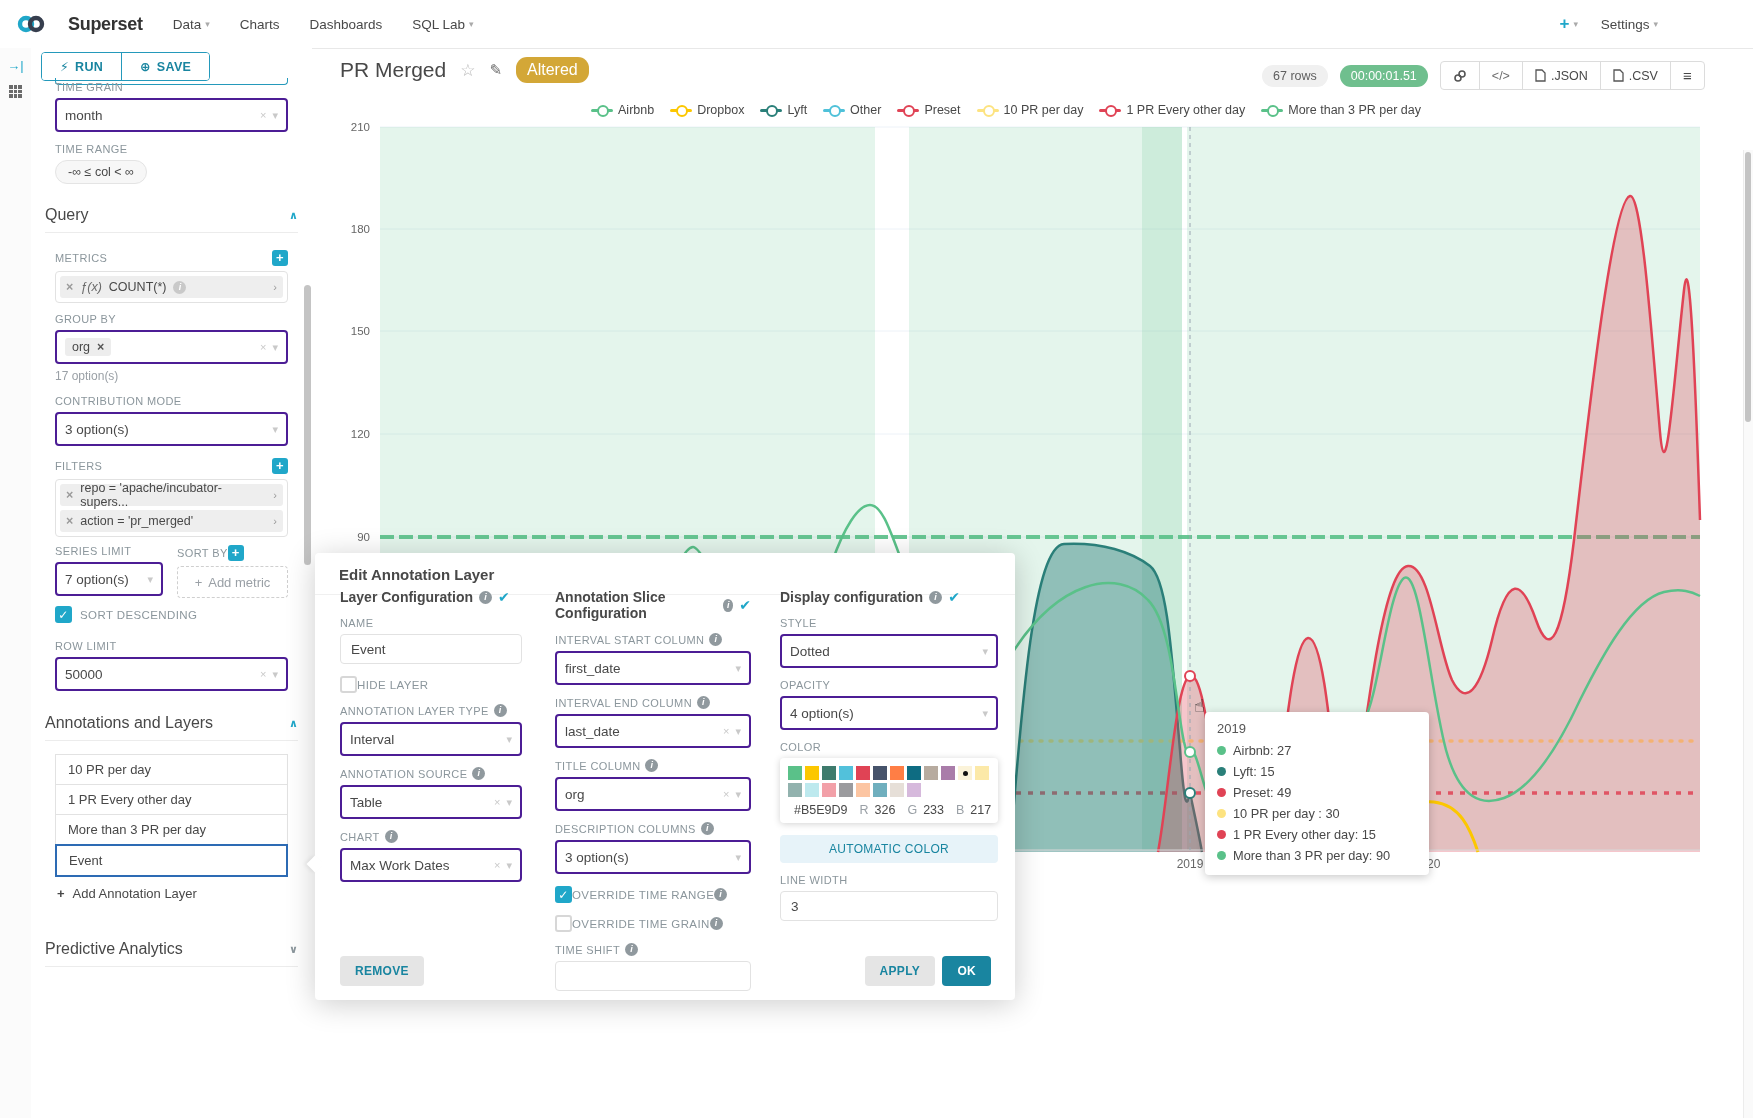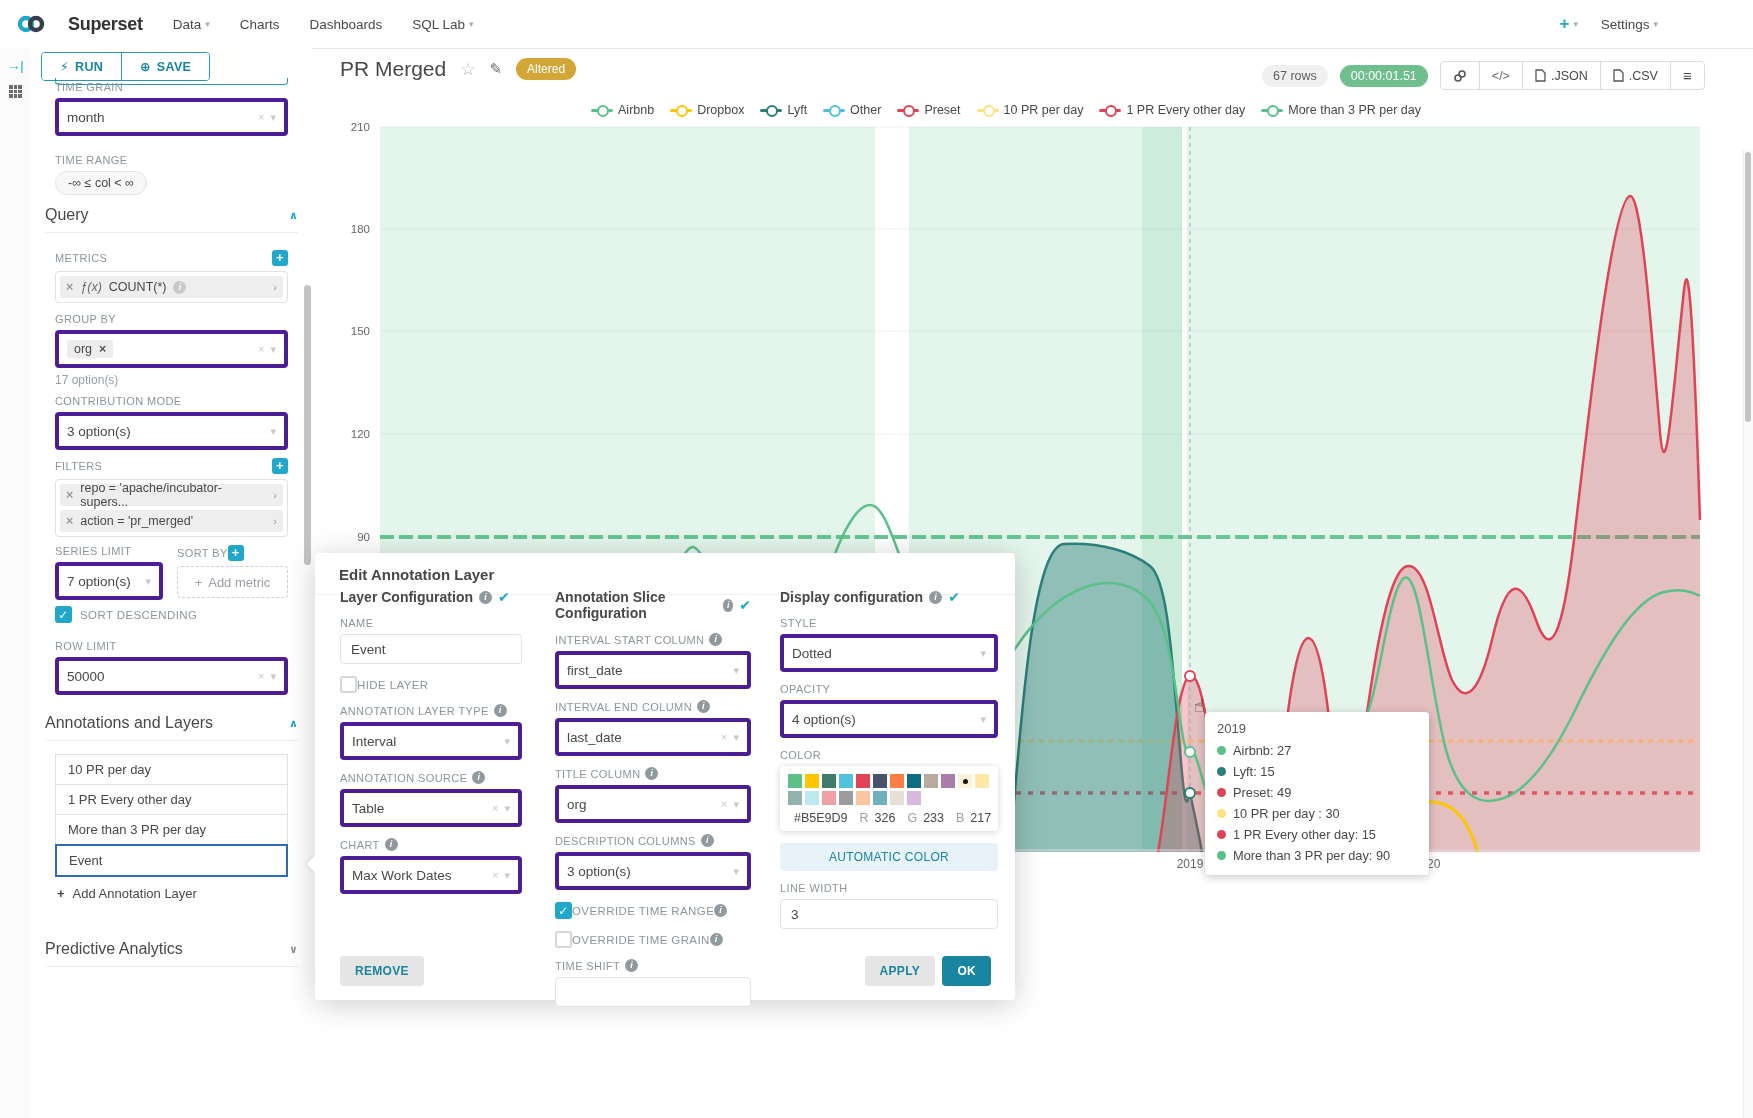--- a/index.html
+++ b/index.html
@@ -17,21 +17,21 @@
   .rail{position:absolute;left:0;top:48px;width:31px;bottom:0;background:#fbfbfb;border-right:1px solid #eee;}
   .rail-icon{width:18px;margin:10px auto 0;color:#20A7C9;font-size:13px;text-align:center;}
   .grid-icon{width:13px;height:13px;margin:12px auto 0;display:grid;grid-template-columns:1fr 1fr 1fr;grid-template-rows:1fr 1fr 1fr;gap:1px;}
   .grid-icon i{background:#6b6b6b;}
   
   .sidebar{position:absolute;left:31px;top:48px;width:281px;bottom:0;background:#fff;}
   .btn-group{position:absolute;left:10px;top:4px;display:flex;border:1px solid #2499bb;border-radius:4px;overflow:hidden;background:#fff;}
   .btn-rs{padding:6px 18px;font-size:12.5px;font-weight:bold;color:#1985A0;letter-spacing:.3px;display:flex;align-items:center;gap:6px;background:#fff;cursor:pointer;}
   .btn-rs+.btn-rs{border-left:1px solid #2499bb;}
   .flabel{font-size:11px;color:#8b969c;letter-spacing:.4px;margin-bottom:5px;}
-  .select{height:30px;border:4px solid #4c1d95;border-radius:4px;background:#fff;display:flex;align-items:center;padding:0 8px;font-size:13.5px;color:#484848;position:relative;}
+  .select{height:30px;border:2px solid #4c1d95;border-radius:4px;background:#fff;display:flex;align-items:center;padding:0 8px;font-size:13.5px;color:#484848;position:relative;}
   .select .adorn{position:absolute;right:8px;color:#c9c9c9;font-size:11px;display:flex;gap:6px;align-items:center;}
   .sb-sec{position:absolute;left:14px;right:14px;}
   .sec-title{font-size:16px;color:#484848;display:flex;justify-content:space-between;align-items:center;}
   .chev{color:#20A7C9;font-size:11px;font-weight:bold;}
   .chev-gray{color:#8b969c;}
   .divider{border-bottom:1px solid #ececec;margin-top:8px;}
   .plus-btn{width:16px;height:16px;border-radius:3px;background:#20A7C9;color:#fff;font-size:13px;line-height:15px;text-align:center;font-weight:bold;}
   .pillbox{border:1px solid #e2e2e2;border-radius:4px;padding:4px;background:#fff;}
   .pill-row{background:#eeeeee;border-radius:3px;height:22px;display:flex;align-items:center;font-size:12.5px;color:#484848;padding:0 6px;gap:7px;}
   .pill-row+.pill-row{margin-top:4px;}
@@ -43,21 +43,21 @@
   .chk{width:17px;height:17px;border:2px solid #d7d7d7;border-radius:3px;background:#fff;box-sizing:border-box;}
   .chk.on{background:#20A7C9;border-color:#20A7C9;color:#fff;font-size:12px;line-height:14px;text-align:center;}
   .layer-item{border:1px solid #e2e2e2;background:#fff;height:29px;display:flex;align-items:center;padding:0 12px;font-size:13px;margin-top:-1px;}
   .layer-item.sel{border:2px solid #2D6BB4;position:relative;z-index:2;}
   .addlayer{display:flex;align-items:center;gap:8px;font-size:13px;color:#484848;padding:9px 2px;}
   .dash-box{height:30px;border:1px dashed #cfcfcf;border-radius:4px;display:flex;align-items:center;justify-content:center;gap:6px;color:#9aa0a6;font-size:13px;}
   .range-pill{display:inline-block;border:1px solid #e4e4e4;background:#f7f7f7;border-radius:12px;padding:4px 12px;font-size:12.5px;color:#484848;}
   .cutbox{border:1px solid #2499bb;border-top:none;border-radius:0 0 4px 4px;height:6px;}
   
   .page-title{font-size:21px;color:#484848;}
-  .badge{background:#d3a737;color:#fff;border-radius:11px;font-size:12px;padding:4px 11px;}
+  .badge{background:#d3a737;color:#fff;border-radius:11px;font-size:16px;padding:4px 11px;}
   .rows-pill{background:#f0f0f0;color:#5f5f5f;border-radius:12px;font-size:12.5px;padding:4px 11px;}
   .time-pill{background:#6fbf8e;color:#fff;border-radius:12px;font-size:12.5px;padding:4px 11px;}
   .toolgrp{display:inline-flex;border:1px solid #dcdcdc;border-radius:4px;overflow:hidden;background:#fff;}
   .toolcell{padding:5px 12px;font-size:12.5px;color:#484848;display:flex;align-items:center;gap:5px;border-left:1px solid #dcdcdc;}
   .toolcell:first-child{border-left:none;}
   .icon-muted{color:#6e6e6e;}
   
   .legend{position:absolute;left:312px;right:53px;top:103px;display:flex;justify-content:center;gap:16px;align-items:center;}
   .leg-item{display:flex;align-items:center;gap:5px;font-size:12.5px;color:#484848;}
   .leg-ico{position:relative;width:22px;height:10px;}
@@ -166,21 +166,21 @@
     <div class="flabel">TIME GRAIN</div>
     <div class="select">
       <span>month</span>
       <span class="adorn">
           <span>×</span>
           <span>▾</span>
         </span>
     </div>
   </div>
 
-  <div class="sb-sec" style="top:106px;left:24px;right:24px;">
+  <div class="sb-sec" style="top:95px;left:24px;right:24px;">
     <div class="flabel">TIME RANGE</div>
     <span class="range-pill">-∞ ≤ col &lt; ∞</span>
   </div>
 
   <div class="sb-sec" style="top:158px;">
     <div class="sec-title">
         <span>Query</span>
         <span class="chev">∧</span>
       </div>
     <div class="divider"></div>

